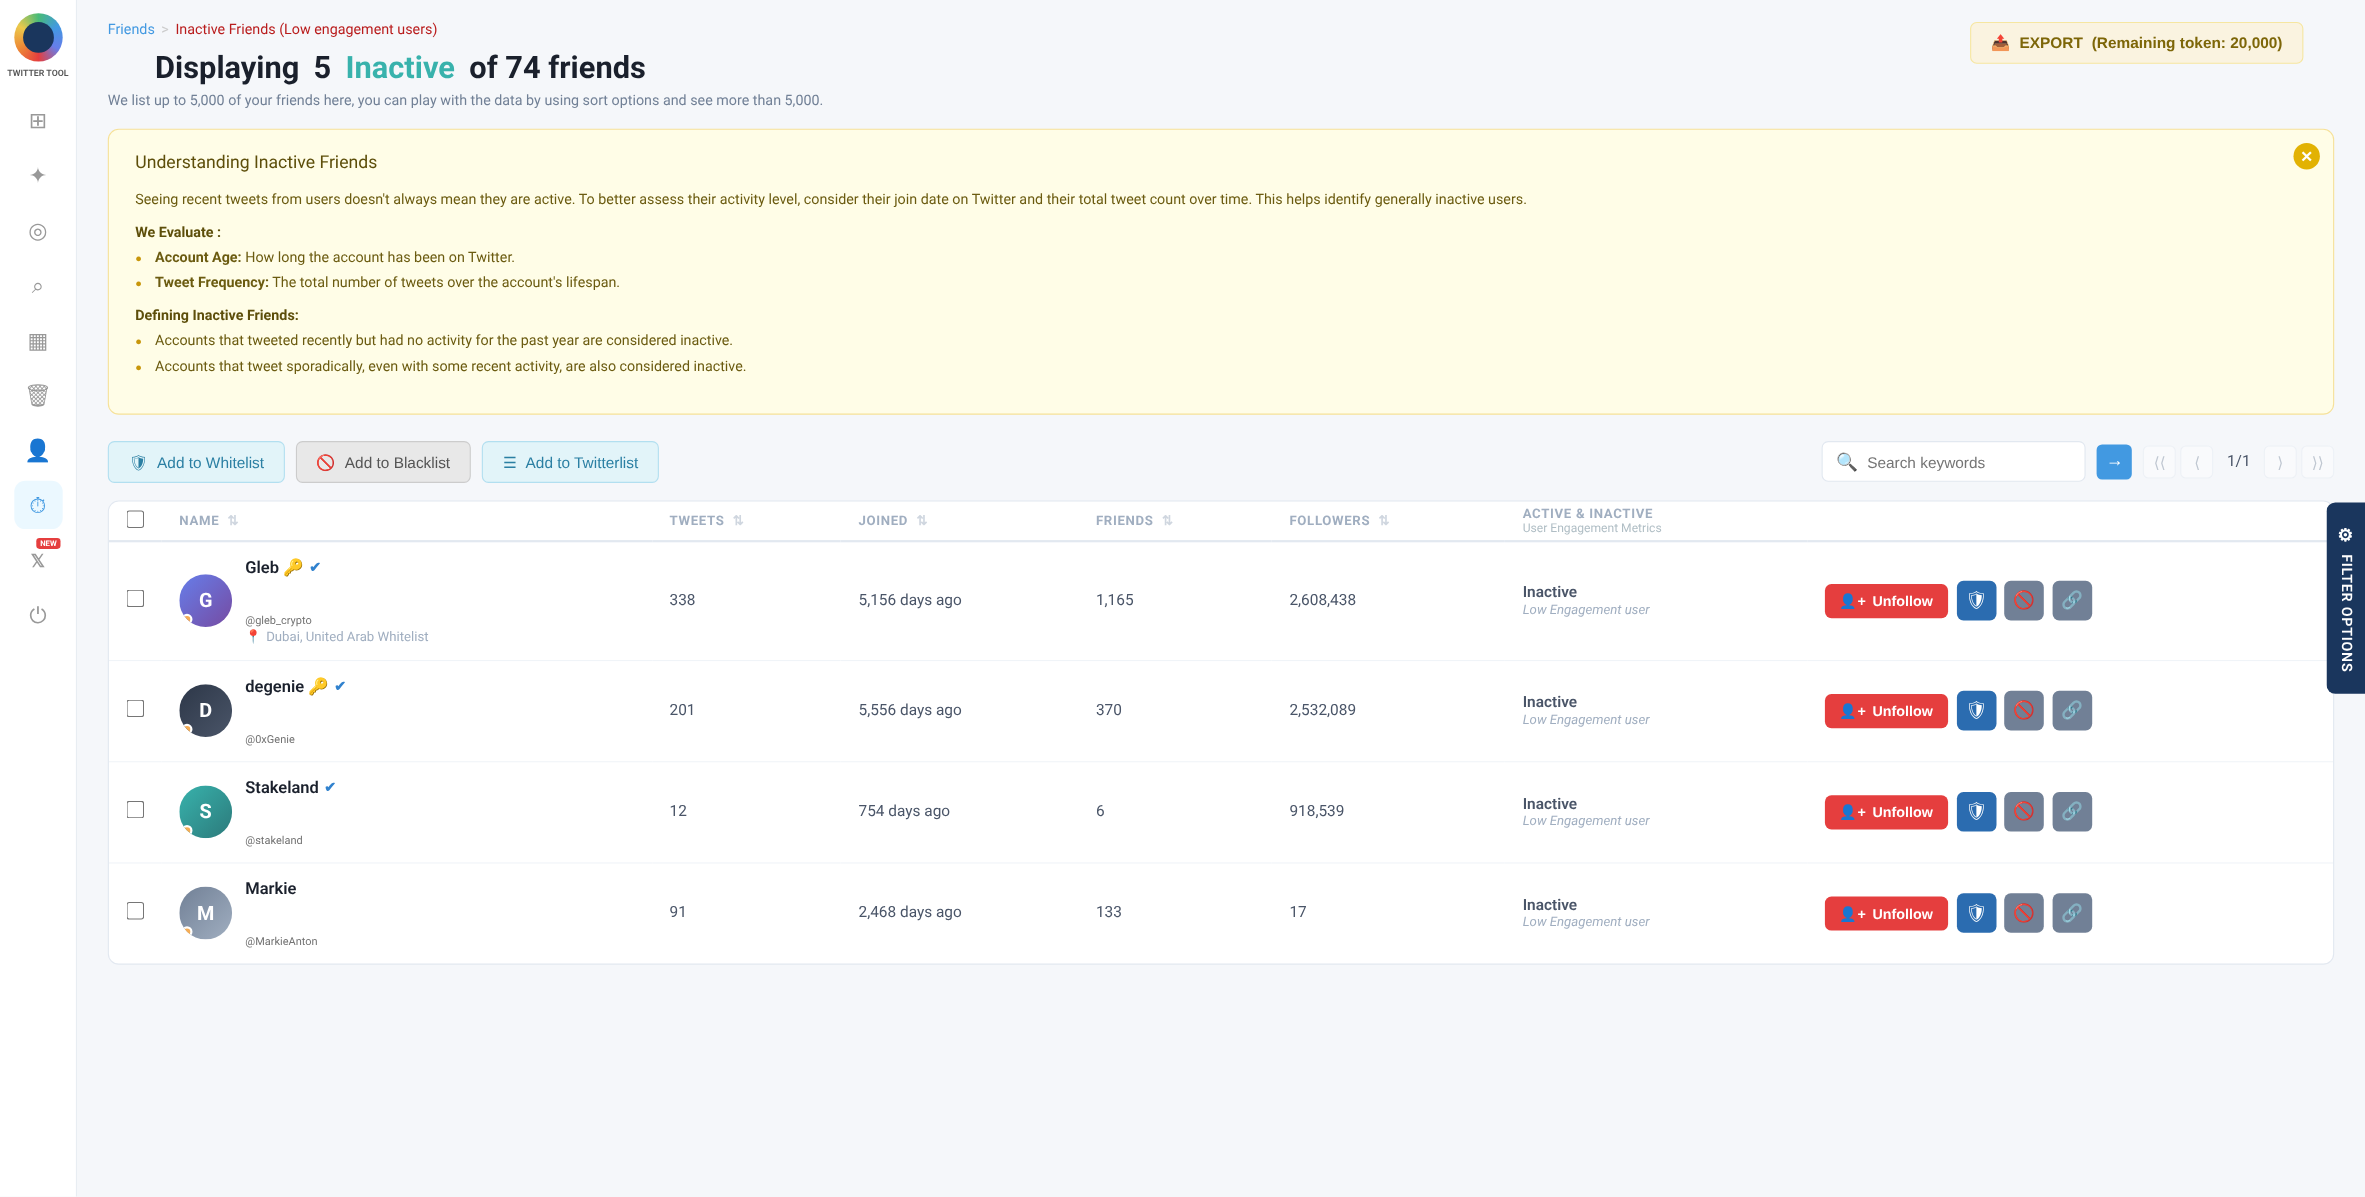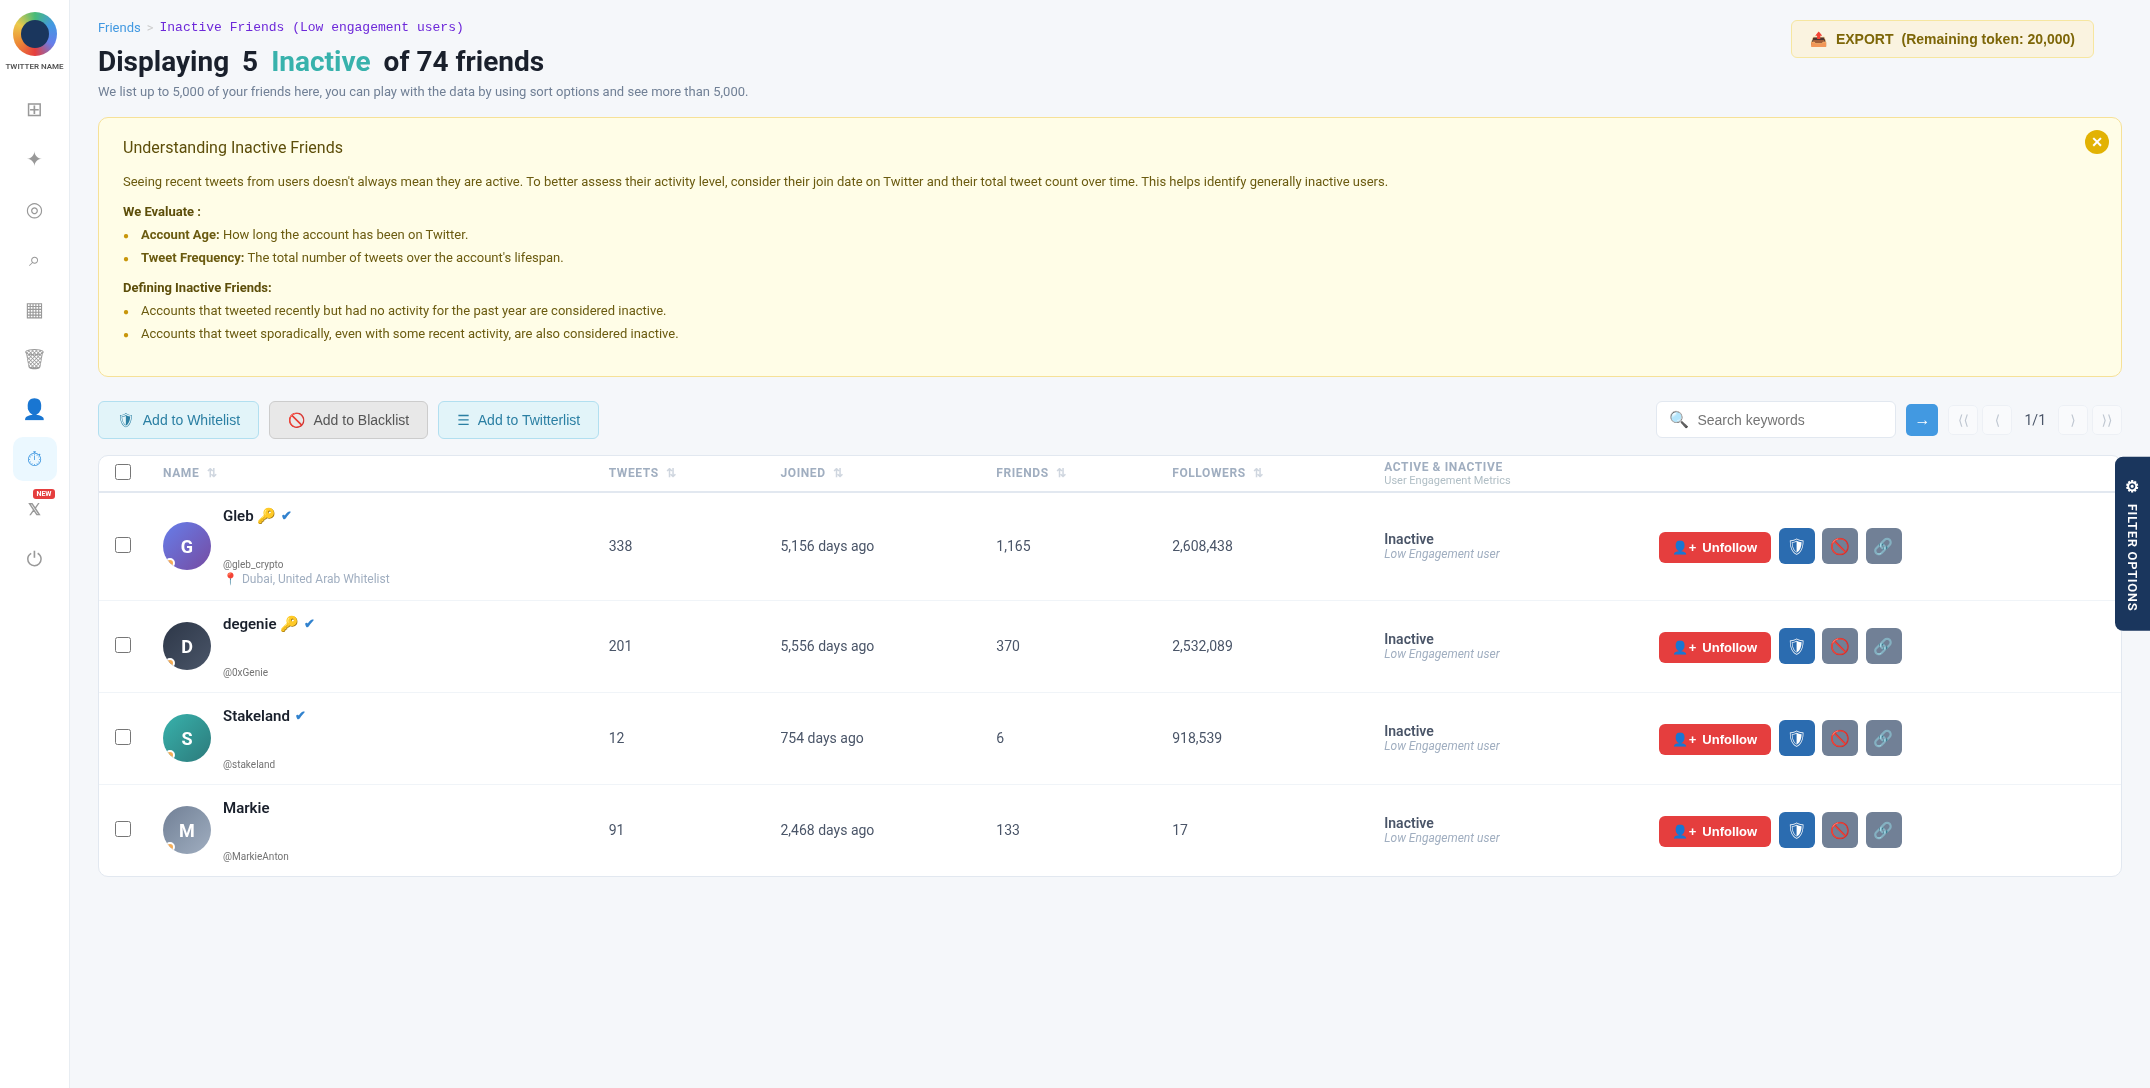--- a/index.html
+++ b/index.html
@@ -78,28 +78,29 @@
     
     .breadcrumb {
       font-size: 13px;
       color: #718096;
       margin-bottom: 10px;
       display: flex;
       align-items: center;
       gap: 6px;
     }
     .breadcrumb-sep { color: #ccc; }
-    .breadcrumb-current { color: #6d28d9; font-family: Liberation Mono, monospace; }
+    .breadcrumb-current { color: #b91c1c; }
 
     
     .page-title {
       font-size: 28px;
       font-weight: 700;
       color: #1a202c;
       margin-bottom: 6px;
+      margin-left: 43px;
     }
     .page-title-highlight { color: #38b2ac; }
     .page-subtitle {
       font-size: 13px;
       color: #718096;
       margin-bottom: 18px;
     }
 
     
     .export-btn {
@@ -385,21 +386,21 @@
     .avatar-stakeland { background: linear-gradient(135deg, #38b2ac, #2c7a7b); }
     .avatar-markie { background: linear-gradient(135deg, #718096, #a0aec0); }
   </style>
 </head>
 <body>
 
 <nav class="sidebar">
   <div class="sidebar-logo">
     <div class="sidebar-logo-inner"></div>
   </div>
-  <div class="sidebar-logo-text">TWITTER NAME</div>
+  <div class="sidebar-logo-text">TWITTER TOOL</div>
   <div class="sidebar-nav">
     <div class="sidebar-icon" title="Dashboard">⊞</div>
     <div class="sidebar-icon" title="Network">✦</div>
     <div class="sidebar-icon" title="Target">◎</div>
     <div class="sidebar-icon" title="Search">⌕</div>
     <div class="sidebar-icon" title="Analytics">▦</div>
     <div class="sidebar-icon" title="Trash">🗑</div>
     <div class="sidebar-icon" title="Users">👤</div>
     <div class="sidebar-icon active" title="Activity">⏱</div>
     <div class="sidebar-icon" title="X New" style="position:relative; font-weight:900; font-size:16px;">

